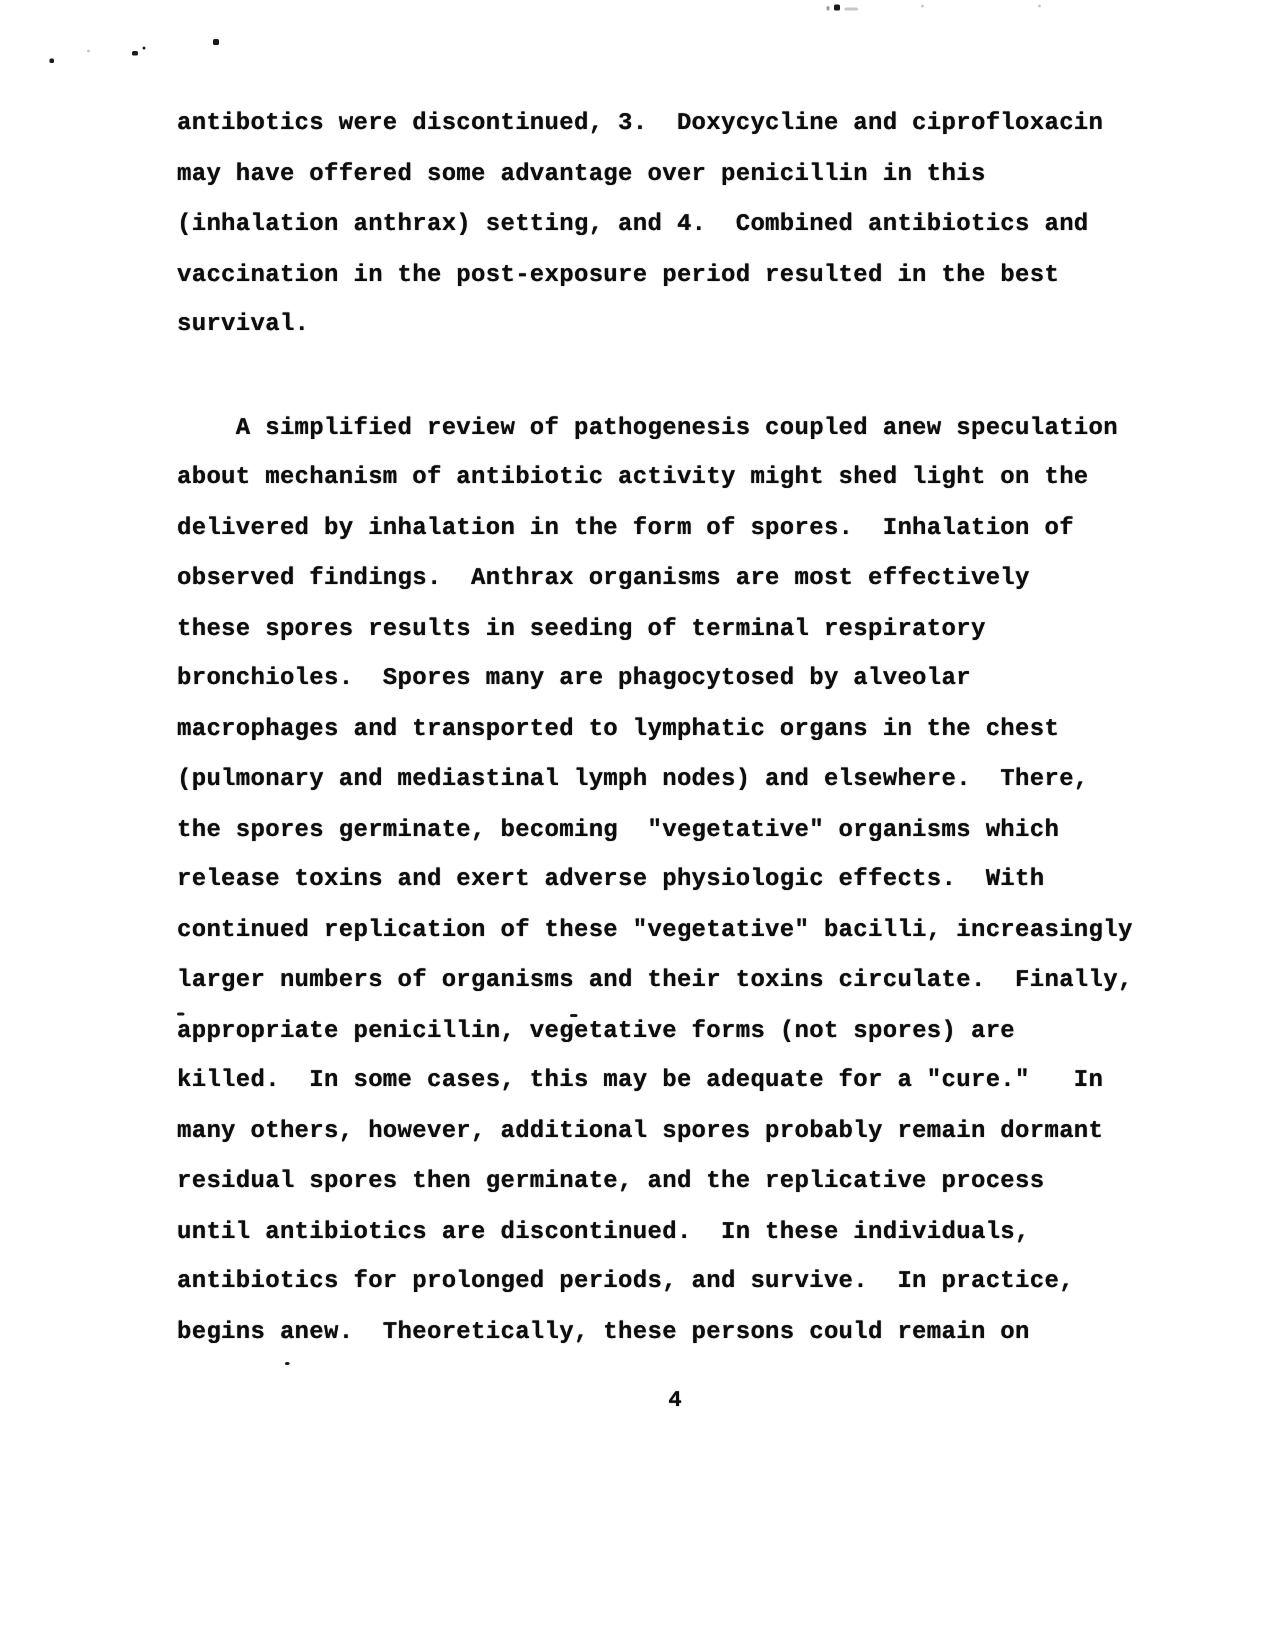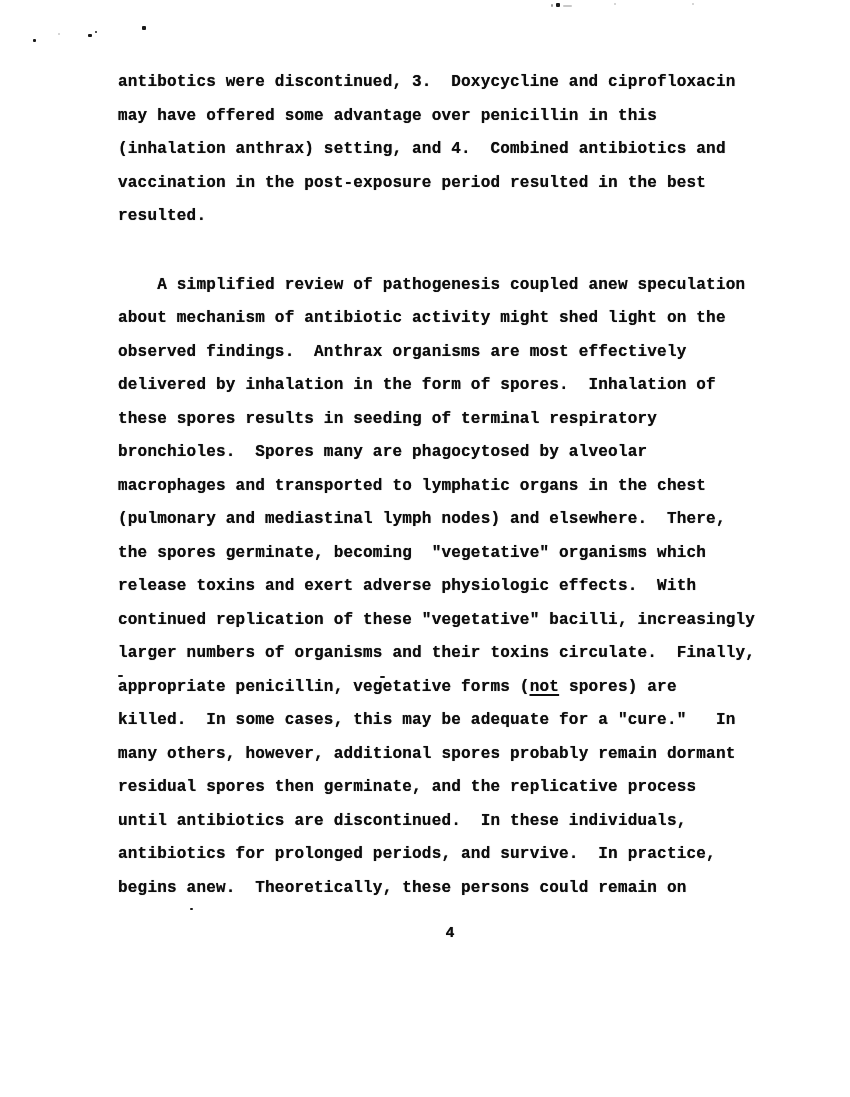--- a/index.html
+++ b/index.html
@@ -36,21 +36,20 @@
     height: 33.5px;
     letter-spacing: 0.2px;
     color: #0d0d0d;
     text-shadow: 0 0 0.7px rgba(10,10,10,0.8);
     filter: blur(0.15px);
   }
   .para-gap {
     height: 35px;
   }
   .underline-word {
-    text-decoration: underline;
     text-underline-offset: 3px;
     text-decoration-thickness: 1.5px;
   }
   .page-number {
     margin-top: 12px;
     width: 100%;
     text-align: center;
     font-size: 15px;
     font-weight: bold;
     line-height: 33.5px;
@@ -83,28 +82,28 @@
   <div class="speck" style="left:118px; top:675px; width:5px; height:2px;"></div>
   <div class="speck" style="left:380px; top:676px; width:5px; height:2px;"></div>
   <div class="speck" style="left:190px; top:908px; width:3px; height:2px;"></div>
 
   <div class="doc-body">
 
     <div class="line">antibotics were discontinued, 3.  Doxycycline and ciprofloxacin</div>
     <div class="line">may have offered some advantage over penicillin in this</div>
     <div class="line">(inhalation anthrax) setting, and 4.  Combined antibiotics and</div>
     <div class="line">vaccination in the post-exposure period resulted in the best</div>
-    <div class="line">resulted.</div>
+    <div class="line">survival.</div>
 
     <div class="para-gap"></div>
 
     <div class="line">    A simplified review of pathogenesis coupled anew speculation</div>
     <div class="line">about mechanism of antibiotic activity might shed light on the</div>
+    <div class="line">delivered by inhalation in the form of spores.  Inhalation of</div>
     <div class="line">observed findings.  Anthrax organisms are most effectively</div>
-    <div class="line">delivered by inhalation in the form of spores.  Inhalation of</div>
     <div class="line">these spores results in seeding of terminal respiratory</div>
     <div class="line">bronchioles.  Spores many are phagocytosed by alveolar</div>
     <div class="line">macrophages and transported to lymphatic organs in the chest</div>
     <div class="line">(pulmonary and mediastinal lymph nodes) and elsewhere.  There,</div>
     <div class="line">the spores germinate, becoming  "vegetative" organisms which</div>
     <div class="line">release toxins and exert adverse physiologic effects.  With</div>
     <div class="line">continued replication of these "vegetative" bacilli, increasingly</div>
     <div class="line">larger numbers of organisms and their toxins circulate.  Finally,</div>
 
     <div class="line"><span>appropriate penicillin, vegetative forms (</span><span class="underline-word">not</span><span> spores) are</span></div>

